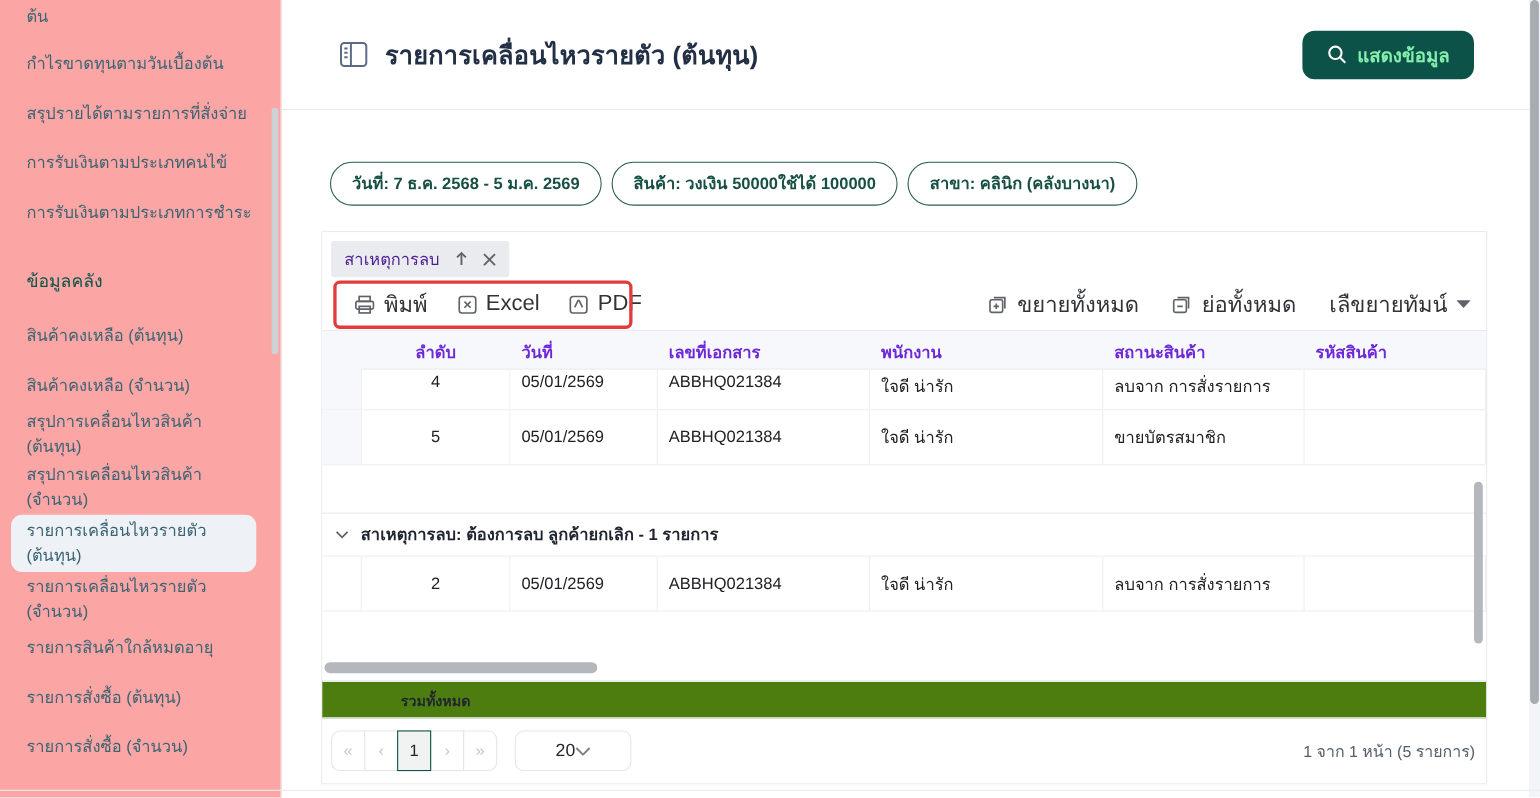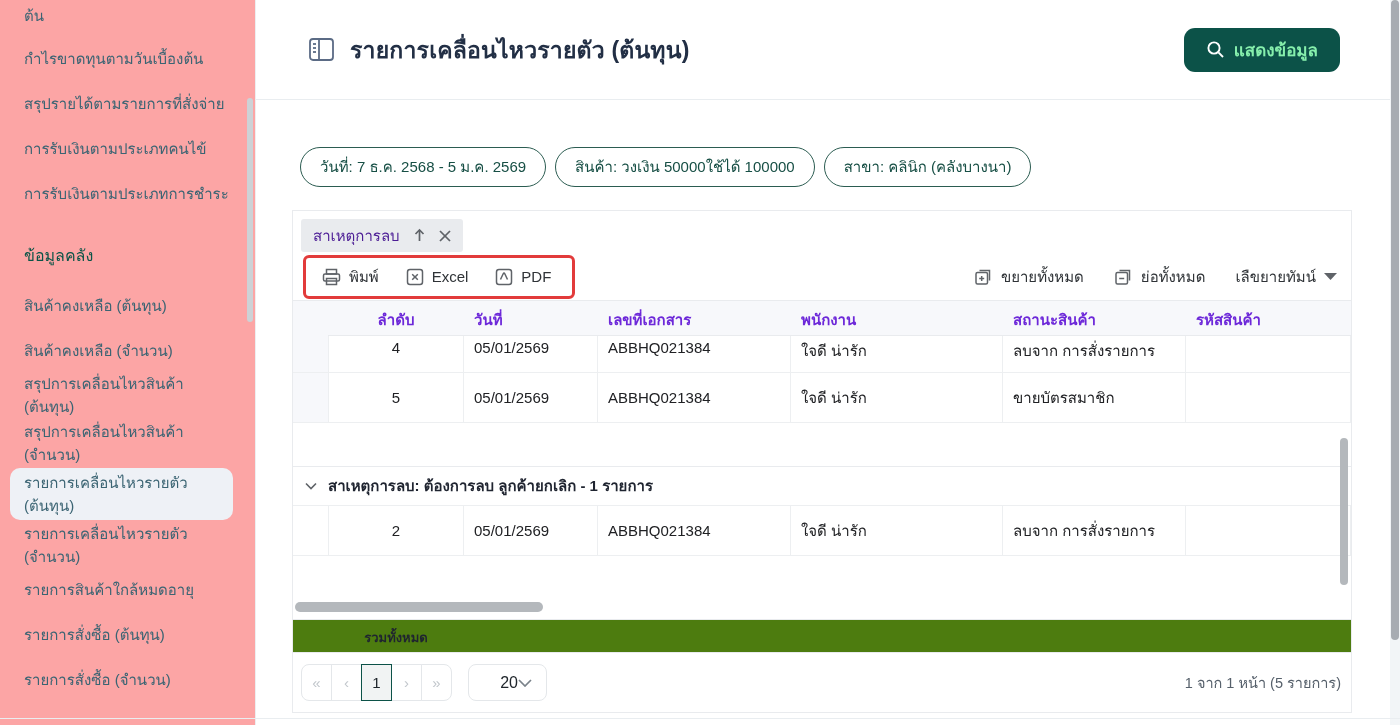--- a/index.html
+++ b/index.html
@@ -24,35 +24,35 @@
   .page-header { height:100px; display:flex; align-items:center; padding:0 60px 0 52px;
     border-bottom:1px solid #e9edf0; }
   .title-icon { width:27px; height:27px; margin-right:15px; flex:none; }
   h1.page-title { font-size:23px; font-weight:700; color:#222f45; letter-spacing:.2px; }
   .show-btn { margin-left:auto; background:#0C5248; color:#86efac; border:none; cursor:pointer;
     border-radius:11px; height:44px; padding:0 22px; font-size:17px; font-weight:700;
     display:flex; align-items:center; gap:9px; font-family:inherit; }
 
   .pills { position:absolute; left:44px; top:147px; display:flex; gap:9px; }
   .pill { border:1.5px solid #2b5c51; border-radius:999px; padding:7px 19px; background:#fff;
-    font-size:15px; font-weight:400; color:#174f45; cursor:pointer; white-space:nowrap; }
+    font-size:15px; font-weight:700; color:#174f45; cursor:pointer; white-space:nowrap; }
 
   
   .panel { position:absolute; left:36px; top:210px; width:1060px; height:503px;
     border:1px solid #e9ebee; background:#fff; }
   .chip { position:absolute; left:8px; top:8px; height:33px; background:#e9ebee;
     display:inline-flex; align-items:center; gap:13px; padding:0 12px; font-size:15px;
     color:#4c1d95; border-radius:3px; cursor:pointer; }
   .chip svg { display:block; }
 
   .toolbar { position:absolute; left:0; top:42px; right:0; height:48px;
     border-bottom:1px solid #e9ebee; display:flex; align-items:center; }
   .tb-left { display:flex; gap:27px; margin-left:29px; }
   .tb-right { margin-left:auto; display:flex; gap:30px; align-items:center; margin-right:14px; }
-  .tb-btn { display:flex; align-items:center; gap:8px; font-size:15px; color:#2f3337;
+  .tb-btn { display:flex; align-items:center; gap:8px; font-size:20px; color:#2f3337;
     background:none; border:none; cursor:pointer; font-family:inherit; }
   .tb-btn svg { display:block; }
   .annotation-box { position:absolute; left:10px; top:2px; width:272px; height:44px;
     border:3px solid #E23B3B; border-radius:6px; pointer-events:none; }
 
   .tg { display:grid; grid-template-columns:35px 136px 134px 193px 212px 183px 1fr; }
   .thead { position:absolute; left:0; top:90px; right:0; height:35px; background:#f7f8fb;
     border-bottom:1px solid #e9ebee; font-weight:700; font-size:15px; color:#6d28d9; }
   .thead .c { padding:7px 10px; cursor:pointer; }
   .thead .c.ctr { text-align:center; }
@@ -84,23 +84,23 @@
 
   .pager { position:absolute; left:0; top:442px; right:0; bottom:0; display:flex;
     align-items:center; padding:0 8px; }
   .pg-group { display:flex; }
   .pg-btn { width:31px; height:37px; border:1px solid #e4e7ea; margin-left:-1px;
     display:flex; align-items:center; justify-content:center; background:#fff;
     color:#c2c7cc; font-size:15px; cursor:pointer; font-family:inherit; }
   .pg-btn:first-child { border-radius:8px 0 0 8px; margin-left:0; }
   .pg-btn:last-child { border-radius:0 8px 8px 0; }
   .pg-btn.cur { border:1.5px solid #0C5248; background:#f1f3f3; color:#20262c; z-index:1; }
-  .size-select { margin-left:16px; width:79px; height:37px; border:1px solid #e4e7ea;
+  .size-select { margin-left:16px; width:106px; height:37px; border:1px solid #e4e7ea;
     border-radius:8px; background:#fff; display:flex; align-items:center;
-    justify-content:flex-end; padding:0 14px; font-size:16px; color:#20262c; cursor:pointer; }
+    justify-content:center; padding:0 14px; font-size:16px; color:#20262c; cursor:pointer; }
   .page-info { margin-left:auto; font-size:14.5px; color:#56606b; padding-right:2px; }
 
   .page-scrollbar { position:absolute; right:0; top:0; width:10px; height:725px; background:#f2f5f7; }
   .page-thumb { position:absolute; right:1px; top:0; width:8px; height:640px;
     background:#a7acb2; border-radius:4px; cursor:pointer; }
   .bottom-line { position:absolute; left:0; top:718px; width:1400px; border-top:1px solid #e9edf0; }
 </style>
 </head>
 <body>
 

